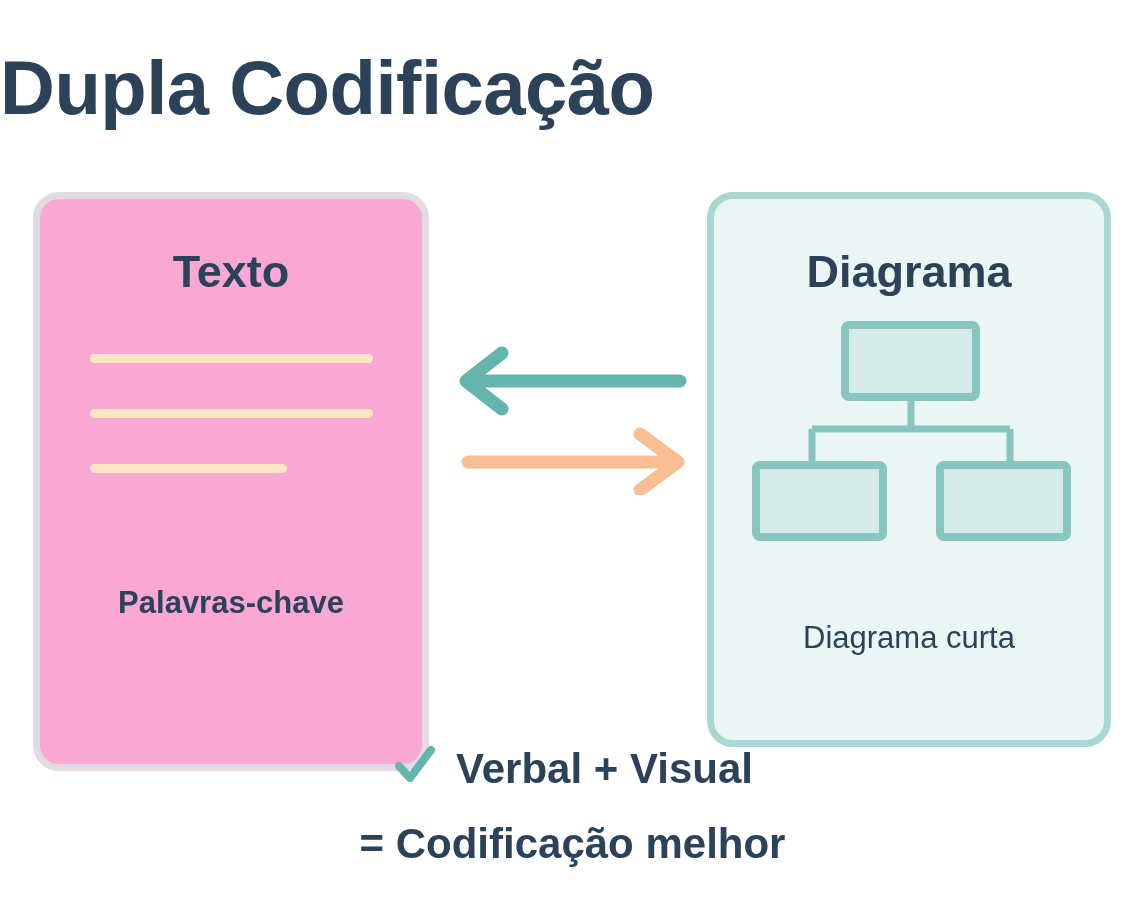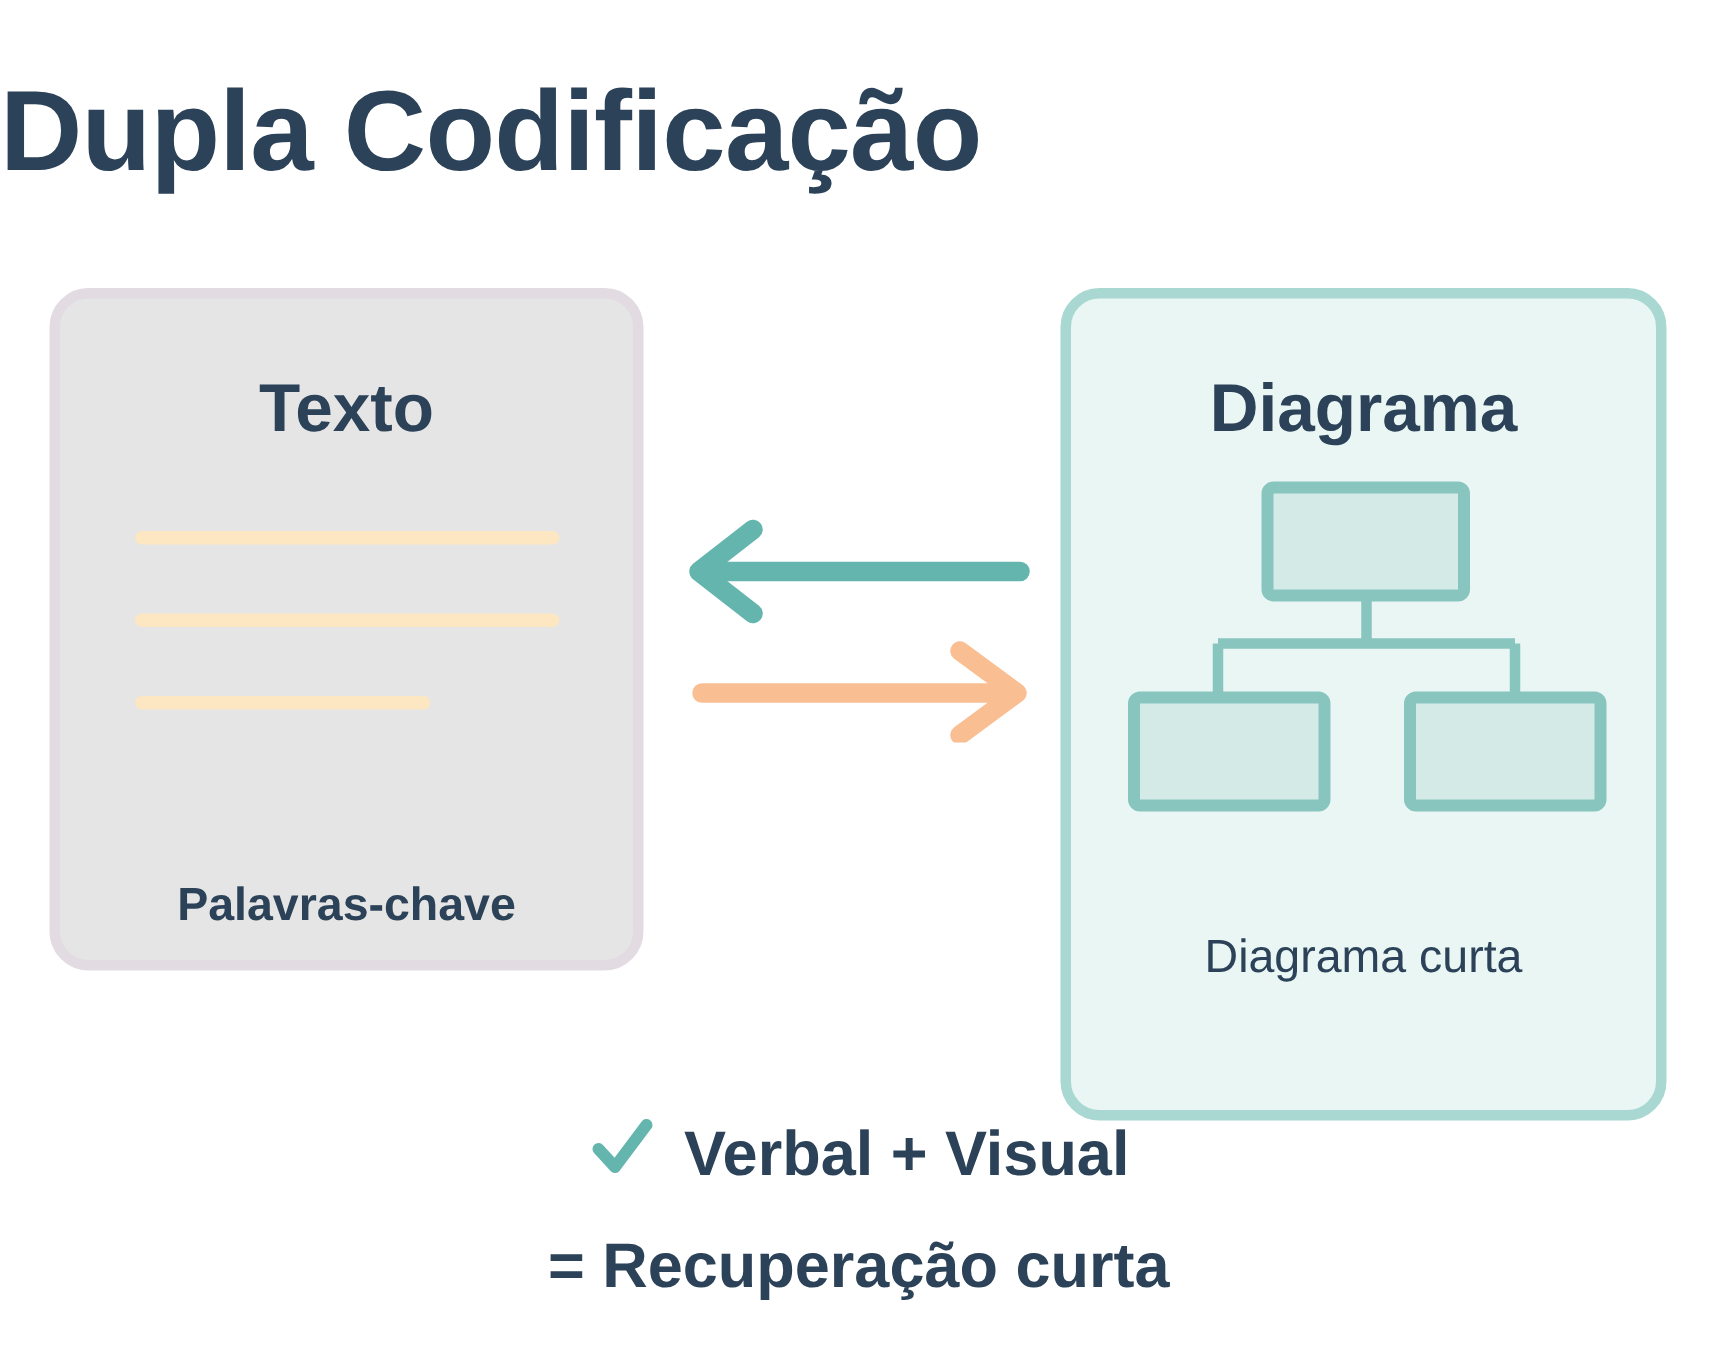--- a/index.html
+++ b/index.html
@@ -37,22 +37,22 @@
   
   .card {
     position: absolute;
     box-sizing: border-box;
     border-radius: 26px;
   }
   #text-card {
     left: 33px;
     top: 192px;
     width: 396px;
-    height: 455px;
-    background: #e5e5e5;
+    height: 579px;
+    background: #f9a8d4;
     border: 7px solid #e2dbe2;
   }
   #diagram-card {
     left: 707px;
     top: 192px;
     width: 404px;
     height: 555px;
     background: #e9f6f3;
     border: 7px solid #a8d8d1;
   }
@@ -219,16 +219,16 @@
 
   <div id="conclusion">
     <div id="conclusion-line-1">
       <span id="check-icon">
         <svg width="46" height="46" viewBox="0 0 46 46">
           <polyline points="7,24 18,36 39,8" fill="none" stroke="#63b5ae" stroke-width="8" stroke-linecap="round" stroke-linejoin="round"></polyline>
         </svg>
       </span>
       <span>Verbal + Visual</span>
     </div>
-    <div id="conclusion-line-2">=  Recuperação curta</div>
+    <div id="conclusion-line-2">=  Codificação melhor</div>
   </div>
 
 </div>
 
 </body></html>

